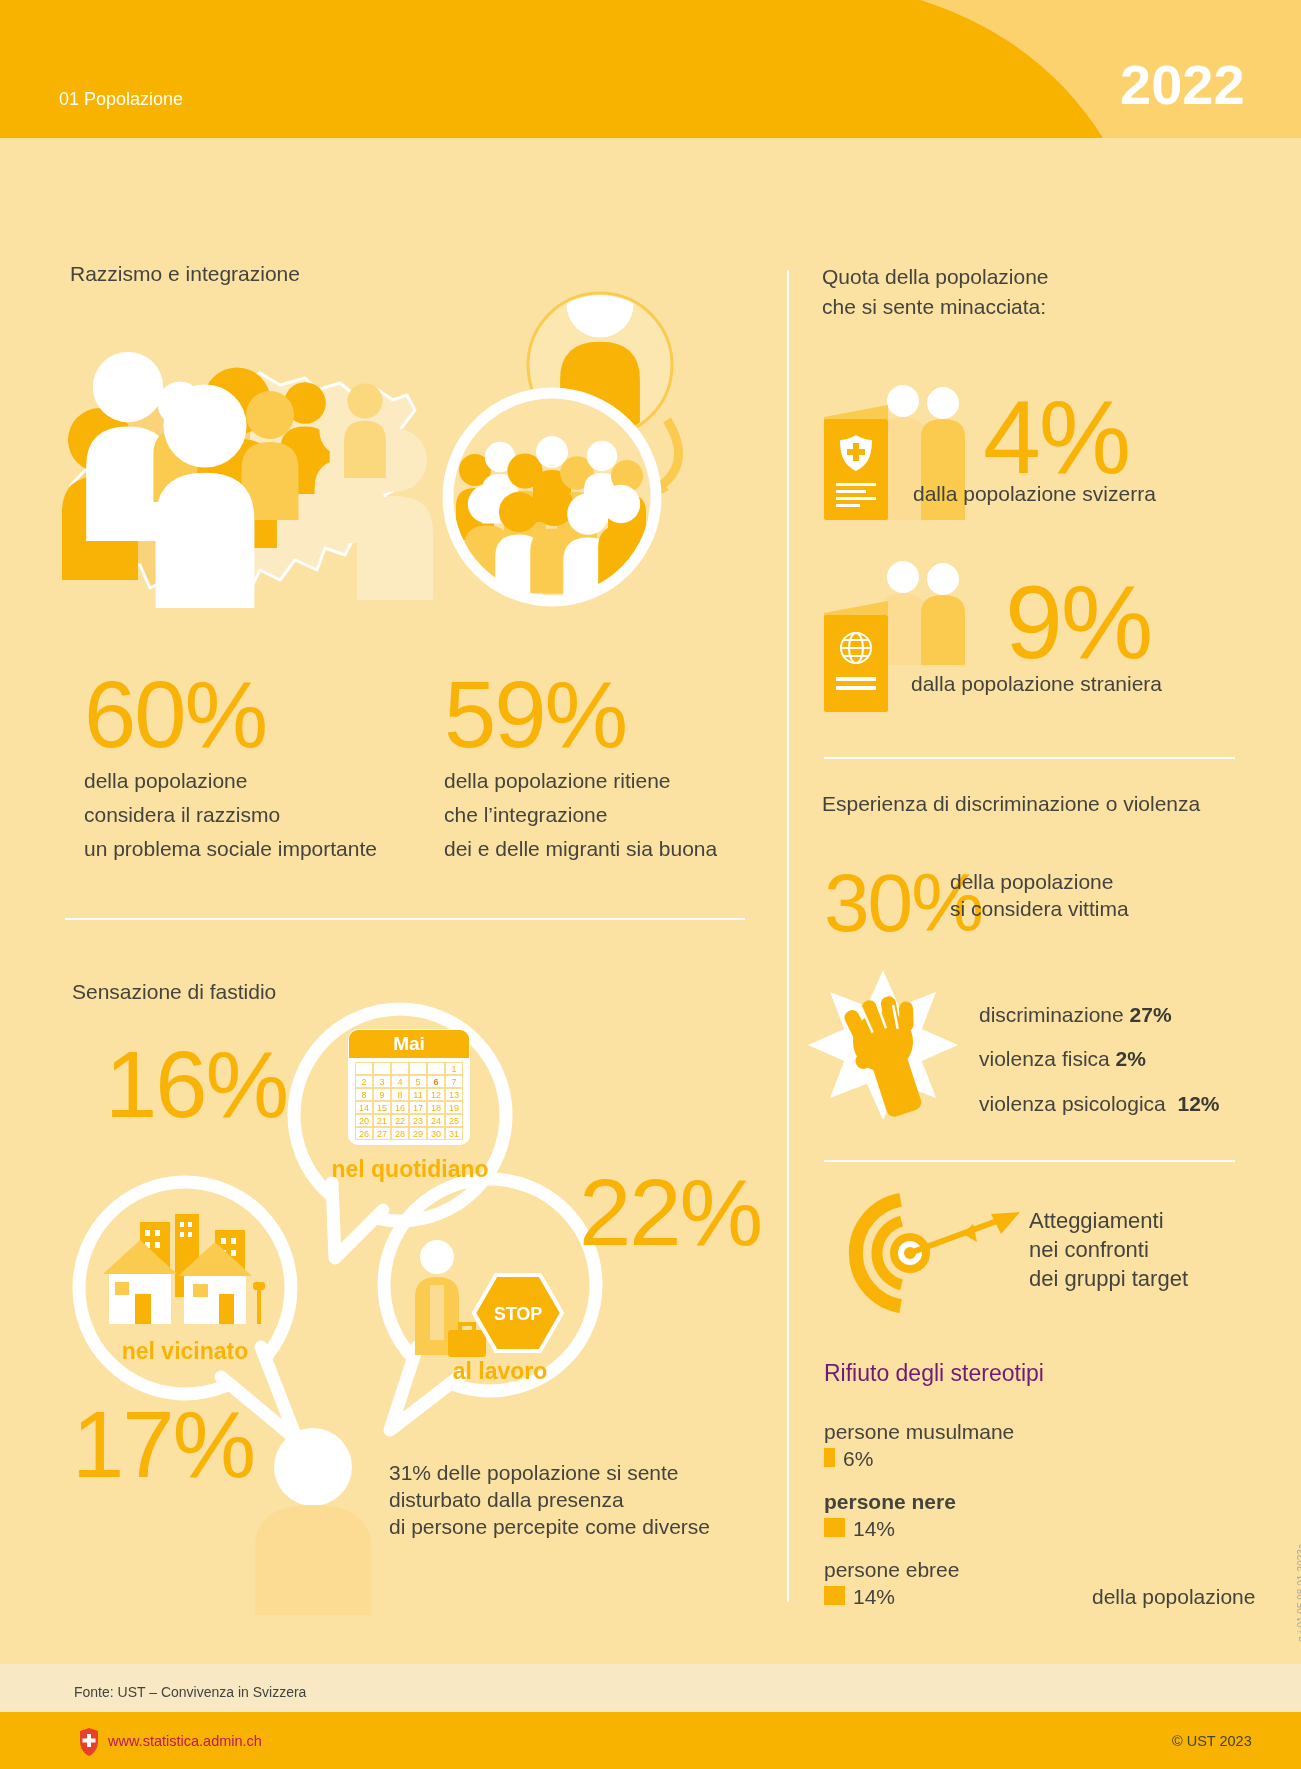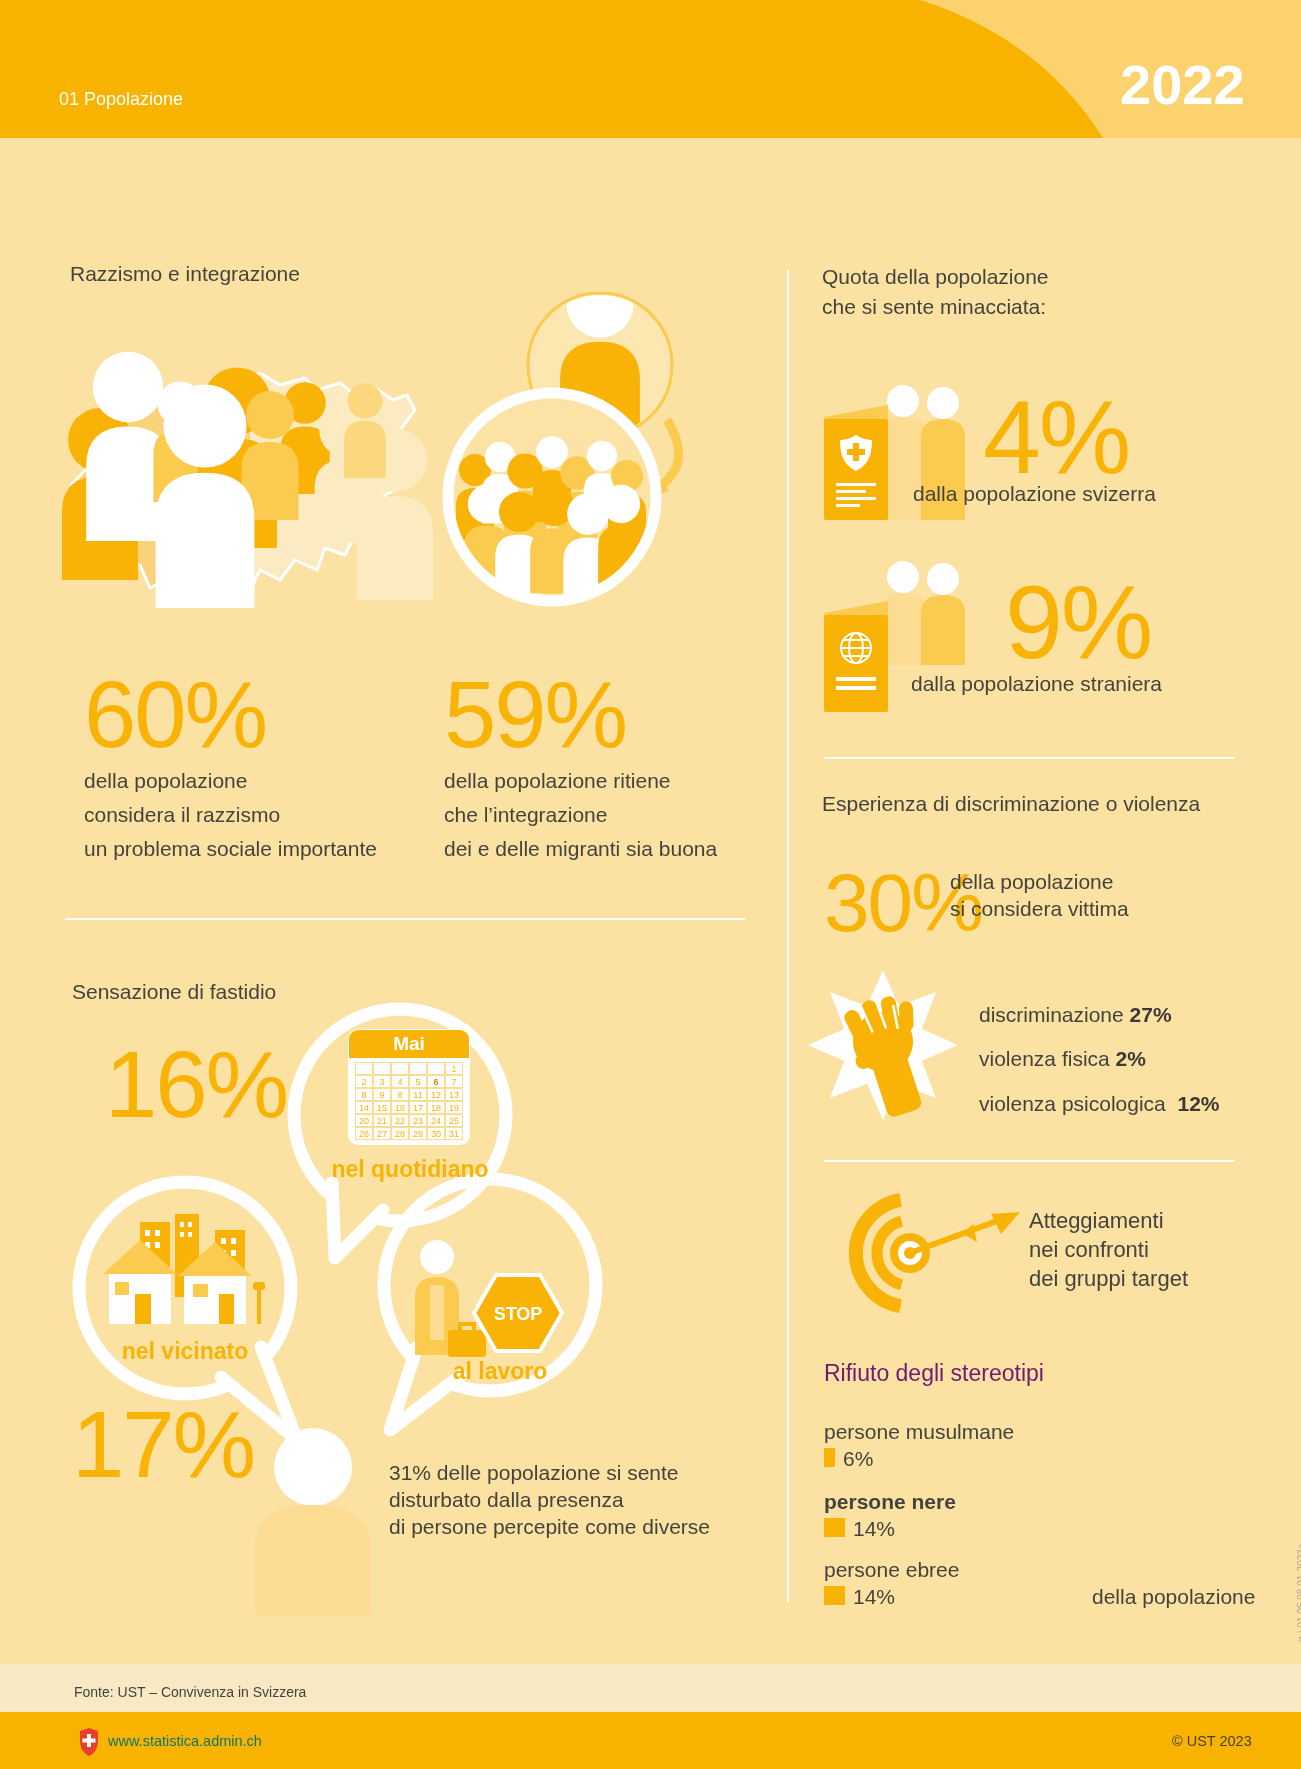--- a/index.html
+++ b/index.html
@@ -28,21 +28,21 @@
             text-align:center;font-size:19px;line-height:28px;}
   #cal-grid{display:grid;grid-template-columns:repeat(6,1fr);grid-auto-rows:13px;padding:4px 6px 0 6px;}
   .cal-cell{font-size:9px;color:#F9B306;text-align:center;line-height:13px;border:0.5px solid rgba(249,179,6,.45);}
   .cal-cell.hl{font-weight:bold;color:#D98E00;}
   
   .bar{position:absolute;height:19px;background:#F9B306;}
   
   #fonte-strip{position:absolute;left:0;top:1664px;width:1301px;height:48px;background:#F8E9C4;}
   #fonte{position:absolute;left:74px;top:1684px;font-size:14px;color:#44433D;}
   #footer{position:absolute;left:0;top:1712px;width:1301px;height:57px;background:#F8B301;}
-  #footer-url{position:absolute;left:108px;top:1733px;font-size:14.5px;color:#0f766e;text-decoration:none;}
+  #footer-url{position:absolute;left:108px;top:1733px;font-size:14.5px;color:#be185d;text-decoration:none;}
   #footer-copy{position:absolute;left:1172px;top:1733px;font-size:14.5px;color:#44433D;}
   #code-vertical{position:absolute;left:1268px;top:1520px;width:14px;height:120px;font-size:10px;color:#AFA897;
                  transform:rotate(-90deg) translate(0,0);transform-origin:top left;white-space:nowrap;
                  left:1296px;top:1642px;}
   svg{display:block;}
 </style>
 </head>
 <body>
 
 <div id="page">
@@ -223,20 +223,21 @@
     </g>
 
     <g>
       <circle cx="490" cy="1285" r="106" fill="none" stroke="#fff" stroke-width="13"></circle>
       <path d="M460,1376 L390,1430 L417,1347 Z" fill="#FBE2A2"></path>
       <path d="M460,1376 L390,1430 L417,1347" fill="none" stroke="#fff" stroke-width="13" stroke-linejoin="round" stroke-linecap="round"></path>
     </g>
   </svg>
 
   <div class="abs bignum" style="left:105px;top:1038px;">16%</div>
+  <div class="abs bignum" style="left:579px;top:1166px;">22%</div>
   <div class="abs bignum" style="left:72px;top:1398px;">17%</div>
 
   <div id="calendar">
     <div id="cal-head">Mai</div>
     <div id="cal-grid">
         <span class="cal-cell"></span>
         <span class="cal-cell"></span>
         <span class="cal-cell"></span>
         <span class="cal-cell"></span>
         <span class="cal-cell"></span>

